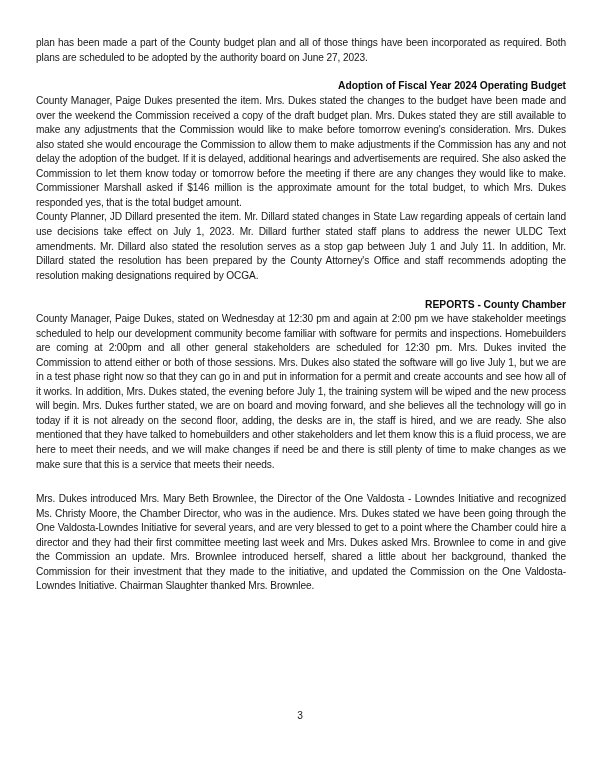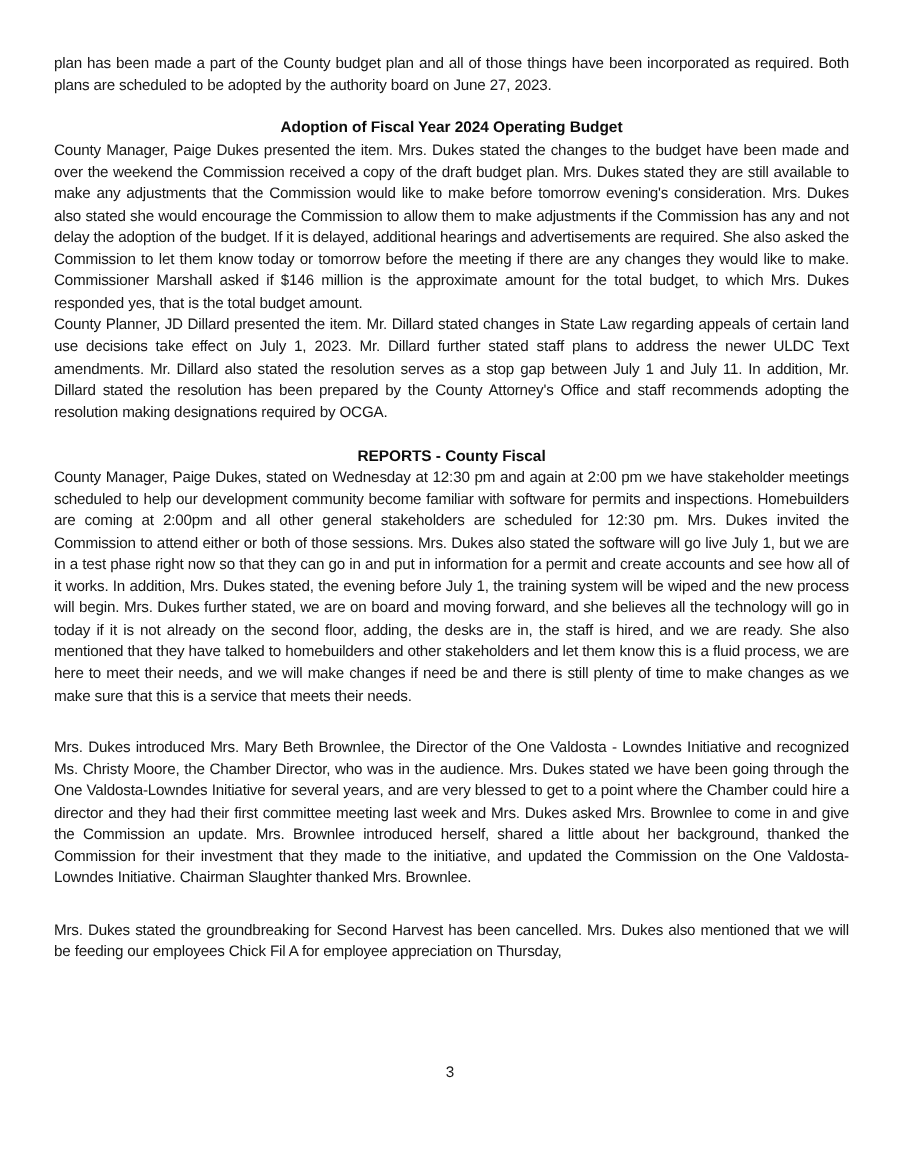--- a/index.html
+++ b/index.html
@@ -38,21 +38,21 @@
     color: #161616;
   }
   p.para.gap {
     margin-top: 20px;
   }
   h2.heading {
     margin: 0;
     font-size: 10.3px;
     line-height: 14.55px;
     font-weight: bold;
-    text-align: center;
+    text-align: right;
     letter-spacing: -0.004em;
     color: #0d0d0d;
   }
   h2.heading.gap {
     margin-top: 14.4px;
   }
   .page-number {
     position: absolute;
     left: 0;
     right: 0;
@@ -65,19 +65,18 @@
 </style>
 </head>
 <body>
 
 <div class="page">
   <div class="doc-body">
       <p class="para">plan has been made a part of the County budget plan and all of those things have been incorporated as required. Both plans are scheduled to be adopted by the authority board on June 27, 2023.</p>
       <h2 class="heading gap">Adoption of Fiscal Year 2024 Operating Budget</h2>
       <p class="para">County Manager, Paige Dukes presented the item. Mrs. Dukes stated the changes to the budget have been made and over the weekend the Commission received a copy of the draft budget plan. Mrs. Dukes stated they are still available to make any adjustments that the Commission would like to make before tomorrow evening's consideration. Mrs. Dukes also stated she would encourage the Commission to allow them to make adjustments if the Commission has any and not delay the adoption of the budget. If it is delayed, additional hearings and advertisements are required. She also asked the Commission to let them know today or tomorrow before the meeting if there are any changes they would like to make. Commissioner Marshall asked if $146 million is the approximate amount for the total budget, to which Mrs. Dukes responded yes, that is the total budget amount.</p>
       <p class="para">County Planner, JD Dillard presented the item. Mr. Dillard stated changes in State Law regarding appeals of certain land use decisions take effect on July 1, 2023. Mr. Dillard further stated staff plans to address the newer ULDC Text amendments. Mr. Dillard also stated the resolution serves as a stop gap between July 1 and July 11. In addition, Mr. Dillard stated the resolution has been prepared by the County Attorney's Office and staff recommends adopting the resolution making designations required by OCGA.</p>
-      <h2 class="heading gap">REPORTS - County Fiscal</h2>
+      <h2 class="heading gap">REPORTS - County Chamber</h2>
       <p class="para">County Manager, Paige Dukes, stated on Wednesday at 12:30 pm and again at 2:00 pm we have stakeholder meetings scheduled to help our development community become familiar with software for permits and inspections. Homebuilders are coming at 2:00pm and all other general stakeholders are scheduled for 12:30 pm. Mrs. Dukes invited the Commission to attend either or both of those sessions. Mrs. Dukes also stated the software will go live July 1, but we are in a test phase right now so that they can go in and put in information for a permit and create accounts and see how all of it works. In addition, Mrs. Dukes stated, the evening before July 1, the training system will be wiped and the new process will begin. Mrs. Dukes further stated, we are on board and moving forward, and she believes all the technology will go in today if it is not already on the second floor, adding, the desks are in, the staff is hired, and we are ready. She also mentioned that they have talked to homebuilders and other stakeholders and let them know this is a fluid process, we are here to meet their needs, and we will make changes if need be and there is still plenty of time to make changes as we make sure that this is a service that meets their needs.</p>
       <p class="para gap">Mrs. Dukes introduced Mrs. Mary Beth Brownlee, the Director of the One Valdosta - Lowndes Initiative and recognized Ms. Christy Moore, the Chamber Director, who was in the audience. Mrs. Dukes stated we have been going through the One Valdosta-Lowndes Initiative for several years, and are very blessed to get to a point where the Chamber could hire a director and they had their first committee meeting last week and Mrs. Dukes asked Mrs. Brownlee to come in and give the Commission an update. Mrs. Brownlee introduced herself, shared a little about her background, thanked the Commission for their investment that they made to the initiative, and updated the Commission on the One Valdosta-Lowndes Initiative. Chairman Slaughter thanked Mrs. Brownlee.</p>
-      <p class="para gap">Mrs. Dukes stated the groundbreaking for Second Harvest has been cancelled. Mrs. Dukes also mentioned that we will be feeding our employees Chick Fil A for employee appreciation on Thursday,</p>
     </div>
   <div class="page-number">3</div>
 </div>
 
 </body></html>

